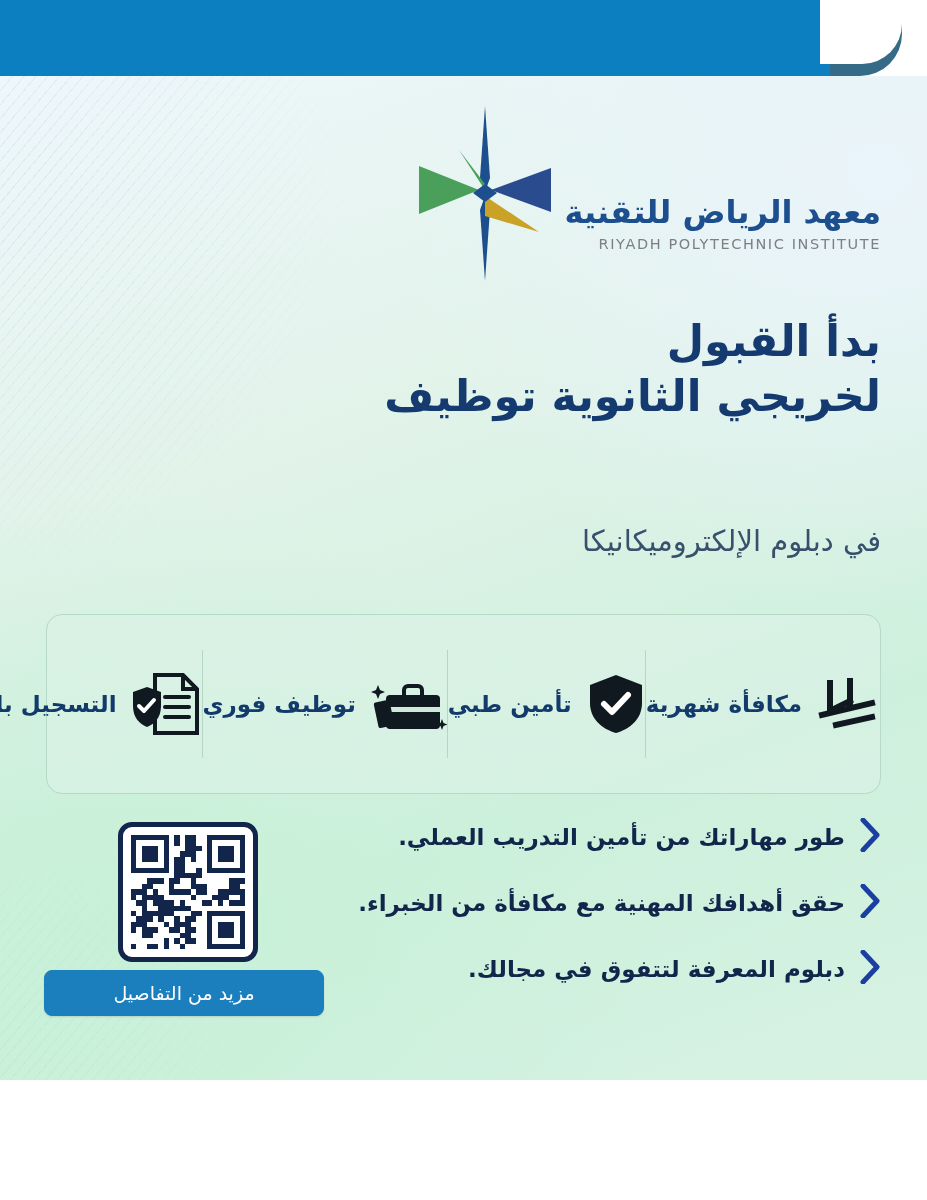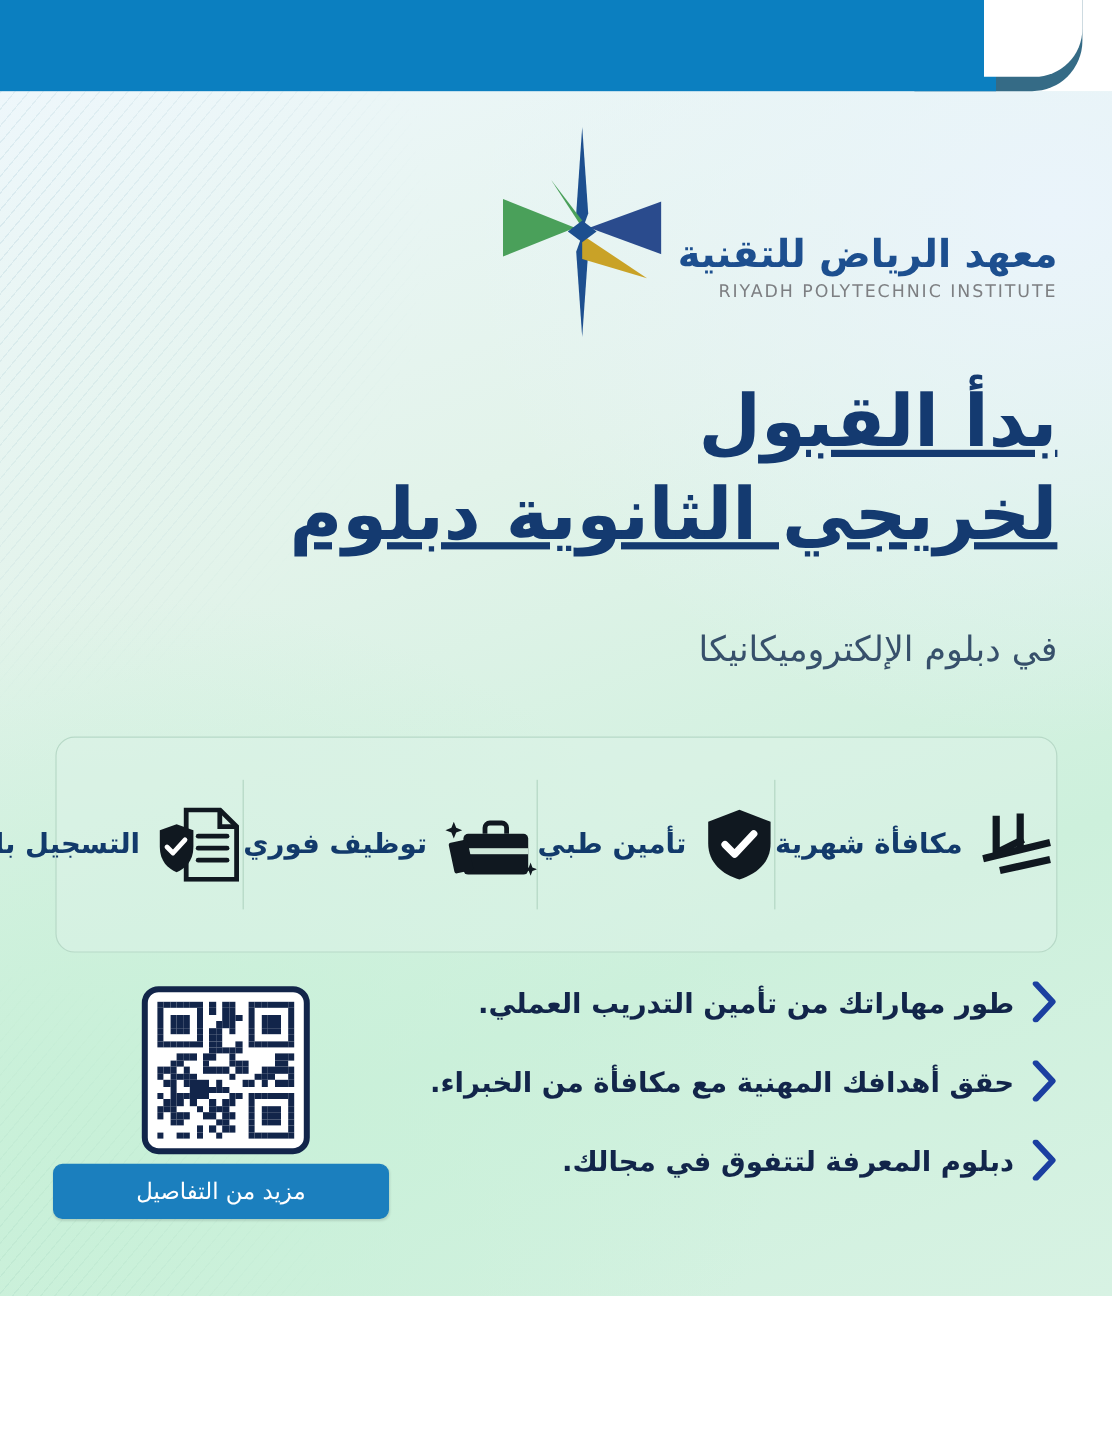--- a/index.html
+++ b/index.html
@@ -129,26 +129,25 @@
   
   .headline {
     position: absolute;
     top: 238px;
     right: 46px;
     width: 840px;
     text-align: right;
     color: #123a6b;
   }
   .headline .l1, .headline .l2 {
-    font-size: 60px;
+    font-size: 43px;
     font-weight: 800;
     line-height: 1.28;
     color: #143a70;
     letter-spacing: 0px;
-    text-decoration: underline;
   }
   .subhead {
     position: absolute;
     top: 448px;
     right: 46px;
     width: 840px;
     text-align: right;
     font-size: 29px;
     color: #37506b;
     font-weight: 500;
@@ -290,21 +289,21 @@
 
         <polygon points="66,84 40,44 66,78" fill="#4aa05a"></polygon>
 
         <polygon points="66,78 78,87 66,96 54,87" fill="#1d4f8f"></polygon>
       </svg>
     </div>
   </div>
 
   <div class="headline">
     <div class="l1">بدأ القبول</div>
-    <div class="l2">لخريجي الثانوية دبلوم</div>
+    <div class="l2">لخريجي الثانوية توظيف</div>
   </div>
   <div class="subhead">في دبلوم الإلكتروميكانيكا</div>
 
   <div class="features">
 
     <div class="feature">
       <div class="feature-icon">
         <svg width="64" height="58" viewBox="0 0 64 58" aria-hidden="true">
           <g fill="none" stroke="#101820" stroke-width="6" stroke-linecap="square">
             <path d="M14 6 L14 34 L34 24"></path>

